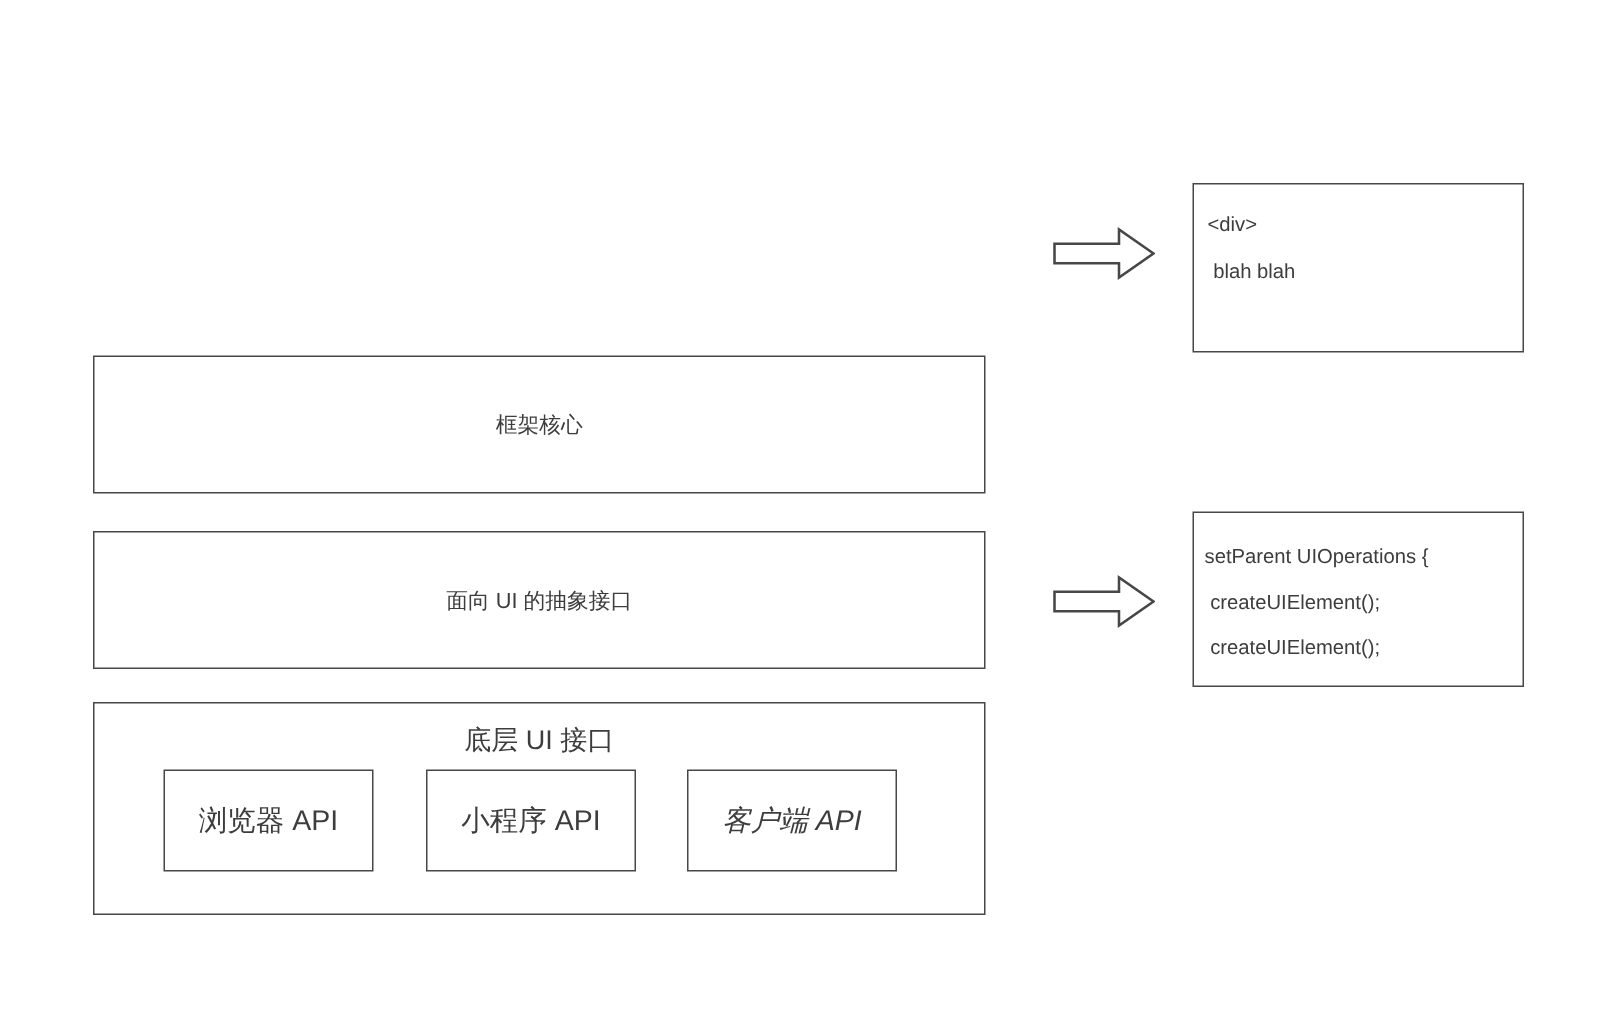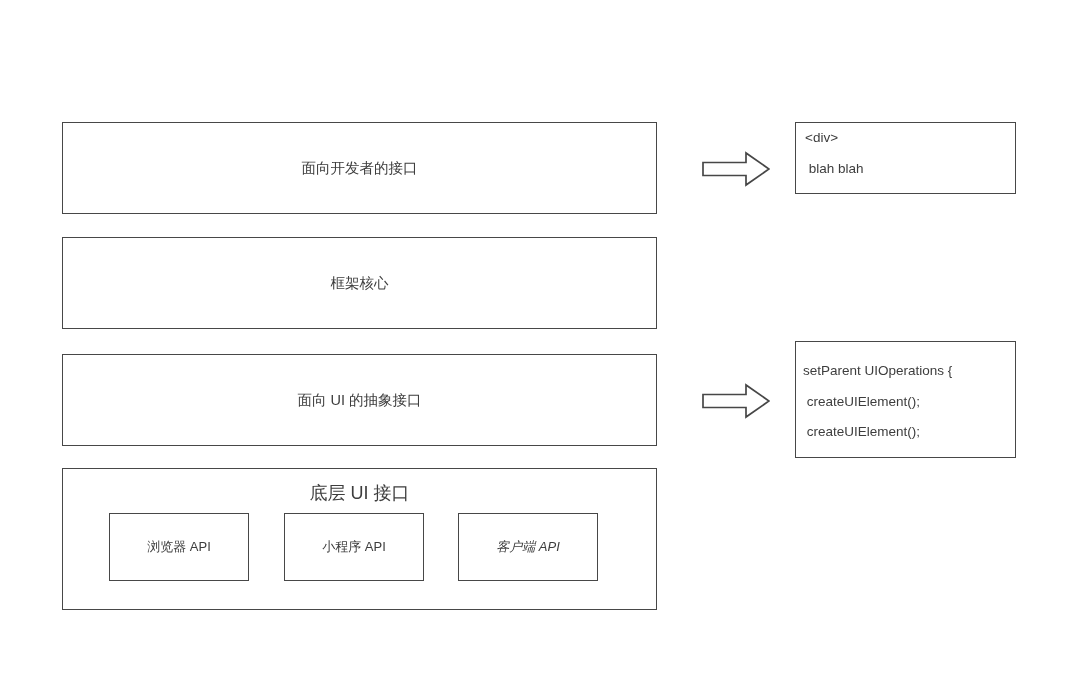--- a/index.html
+++ b/index.html
@@ -36,55 +36,52 @@
     text-align:center;
     padding-top:12px;
     font-size:18px;
   }
   .api-box{
     position:absolute;
     top:44px;width:140px;height:68px;
     border:1.6px solid var(--border-color);
     box-sizing:border-box;
     display:flex;align-items:center;justify-content:center;
-    font-size:13px;
+    font-size:19px;
     background:var(--bg-color);
   }
   .api-1{left:46px;}
   .api-2{left:221px;}
   .api-3{left:395px;font-style:italic;}
   .arrow{position:absolute;width:68px;height:36px;}
   .arrow-1{left:702px;top:151px;}
   .arrow-2{left:702px;top:383px;}
   .code-box{
     position:absolute;
     left:795px;width:221px;
     border:1.6px solid var(--border-color);
     box-sizing:border-box;
     overflow:hidden;
     background:var(--bg-color);
   }
-  .code-box-1{top:122px;height:72px;padding:0 0 0 9px;}
+  .code-box-1{top:122px;height:113px;padding:12px 0 0 9px;}
   .code-box-2{top:341px;height:117px;padding:14px 0 0 7px;}
   .code-line{
     white-space:pre;
     font-size:13.5px;
     line-height:30.5px;
     height:30.5px;
     color:var(--text-color);
   }
 </style>
 </head>
 <body>
 
 <div class="stage">
 
-  <div class="box layer layer-1">
-    <span>面向开发者的接口</span>
-  </div>
 
   <div class="box layer layer-3">
     <span>面向 UI 的抽象接口</span>
   </div>
 
   <div class="box layer layer-2">
     <span>框架核心</span>
   </div>
 
   <div class="box layer layer-4">

